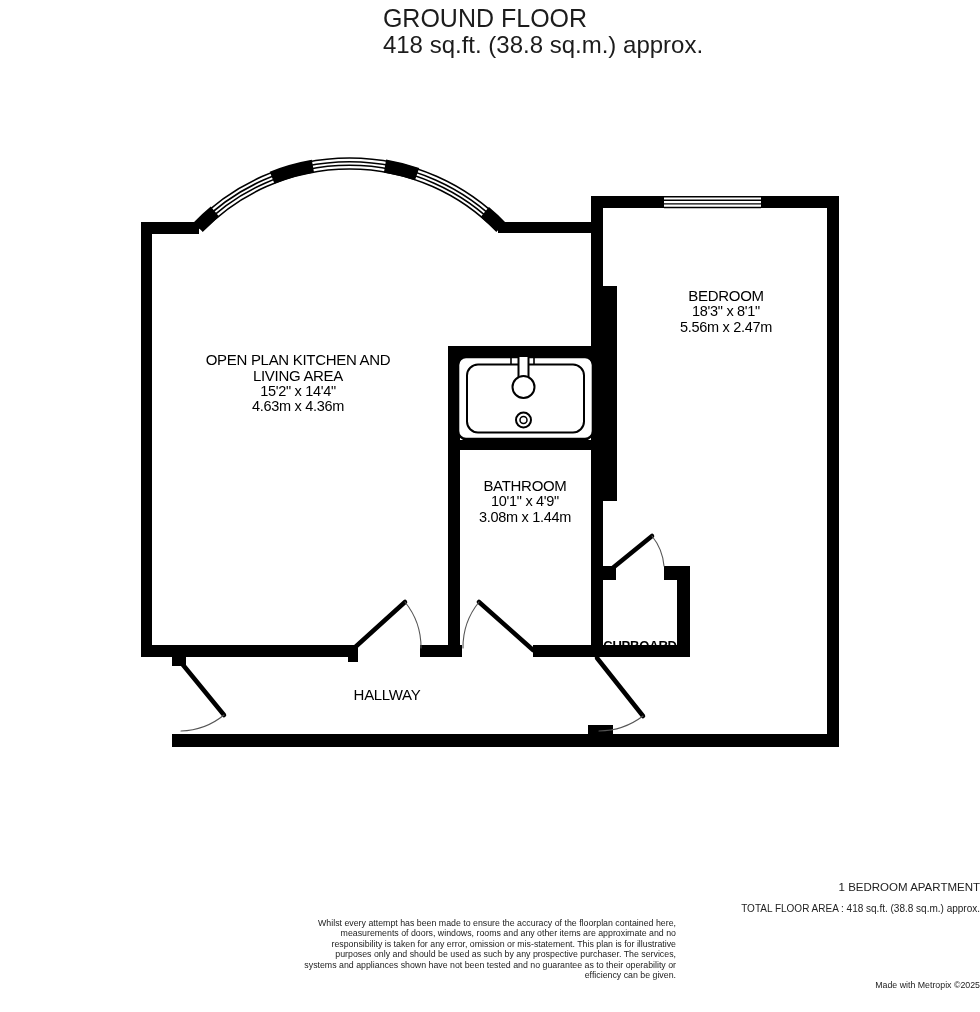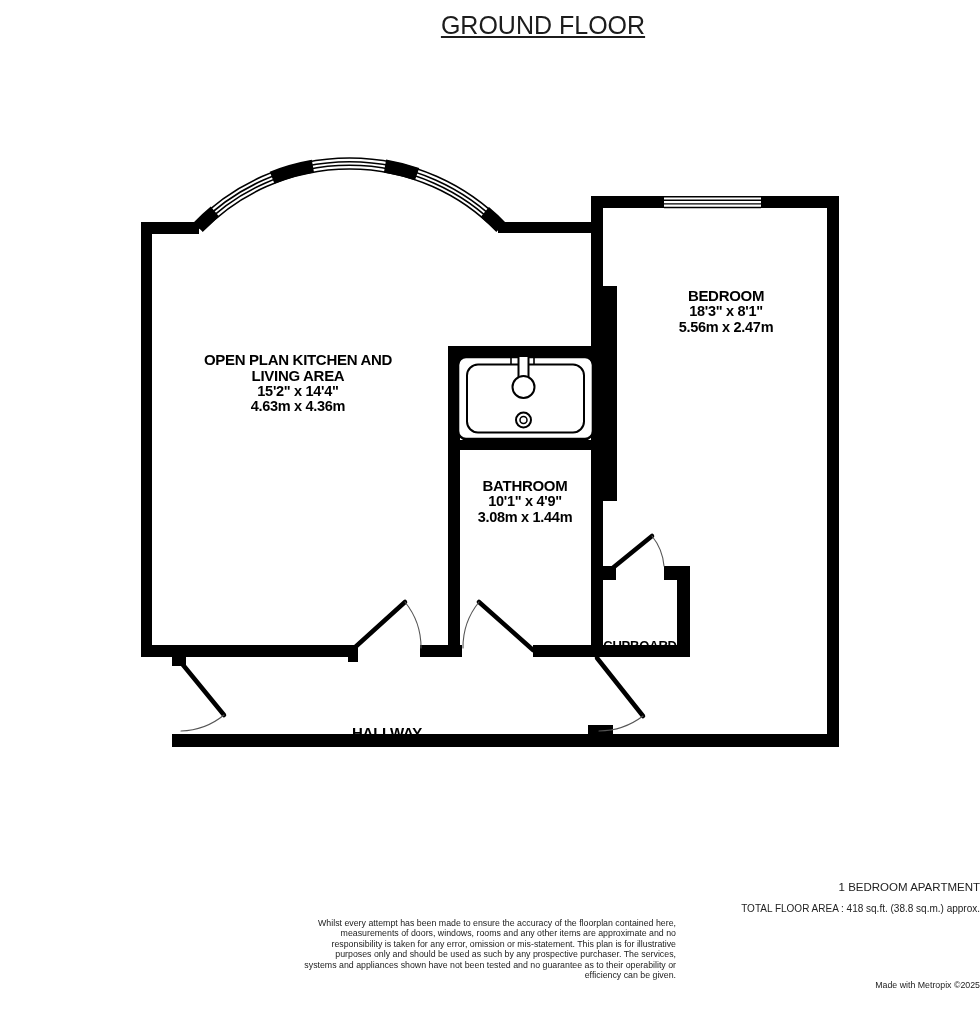--- a/index.html
+++ b/index.html
@@ -2,28 +2,28 @@
 <html><head>
 <meta charset="utf-8">
 <style>
   html,body{margin:0;padding:0;}
   body{
     width:980px;height:1012px;position:relative;background:#ffffff;
     font-family:"Liberation Sans", sans-serif;color:#1a1a1a;overflow:hidden;
   }
   #plan-svg{position:absolute;left:0;top:0;}
   .title-block{
-    position:absolute;top:12px;left:543px;transform:translateX(-50%);
-    text-align:left;white-space:nowrap;color:#1c1c1c;text-decoration:underline;
+    position:absolute;top:5px;left:543px;transform:translateX(-50%);
+    text-align:left;white-space:nowrap;color:#1c1c1c;
   }
   .title-line1{font-size:25px;line-height:27px;}
   .title-line2{font-size:24px;line-height:26px;}
   .room-label{
     position:absolute;transform:translateX(-50%);text-align:center;
-    font-weight:bold;font-size:15px;line-height:15.8px;letter-spacing:-0.3px;
+    font-weight:normal;font-size:15px;line-height:15.8px;letter-spacing:-0.3px;
     color:#000;white-space:nowrap;
   }
   .room-label .dim{font-size:14.5px;}
   .cupboard-label{
     position:absolute;transform:translateX(-50%);font-weight:bold;
     font-size:13px;letter-spacing:-0.2px;color:#000;white-space:nowrap;
   }
   .footer-block{
     position:absolute;left:0;right:0;top:881px;text-align:right;color:#222;
   }
@@ -117,20 +117,21 @@
     </g>
     <g>
       <line x1="609" y1="571" x2="652" y2="536" stroke="#000" stroke-width="4.5"></line>
       <path d="M 652 536 A 55 55 0 0 1 664 566" stroke="#555" stroke-width="1.1"></path>
     </g>
   </g>
 </svg>
 
 <div class="title-block">
   <div class="title-line1">GROUND FLOOR</div>
+  <div class="title-line2">418 sq.ft. (38.8 sq.m.) approx.</div>
 </div>
 
 <div class="room-label" style="left:298px;top:352px;">
   <div>OPEN PLAN KITCHEN AND</div>
   <div>LIVING AREA</div>
   <div class="dim">15'2"  x 14'4"</div>
   <div class="dim">4.63m  x 4.36m</div>
 </div>
 
 <div class="room-label" style="left:726px;top:288px;">
@@ -140,20 +141,20 @@
 </div>
 
 <div class="room-label" style="left:525px;top:478px;">
   <div>BATHROOM</div>
   <div class="dim">10'1"  x 4'9"</div>
   <div class="dim">3.08m  x 1.44m</div>
 </div>
 
 <div class="cupboard-label" style="left:640px;top:606px;margin-top:32px;">CUPBOARD</div>
 
-<div class="room-label" style="left:387px;top:725px;">HALLWAY</div>
+<div class="room-label" style="left:387px;top:687px;">HALLWAY</div>
 
 <div class="footer-block">
   <div class="footer-type">1 BEDROOM APARTMENT</div>
   <div class="footer-area">TOTAL FLOOR AREA : 418 sq.ft. (38.8 sq.m.) approx.</div>
   <div class="footer-disclaimer">Whilst every attempt has been made to ensure the accuracy of the floorplan contained here, measurements of doors, windows, rooms and any other items are approximate and no responsibility is taken for any error, omission or mis-statement. This plan is for illustrative purposes only and should be used as such by any prospective purchaser. The services, systems and appliances shown have not been tested and no guarantee as to their operability or efficiency can be given.</div>
   <div class="footer-credit">Made with Metropix ©2025</div>
 </div>
 
 </body></html>

